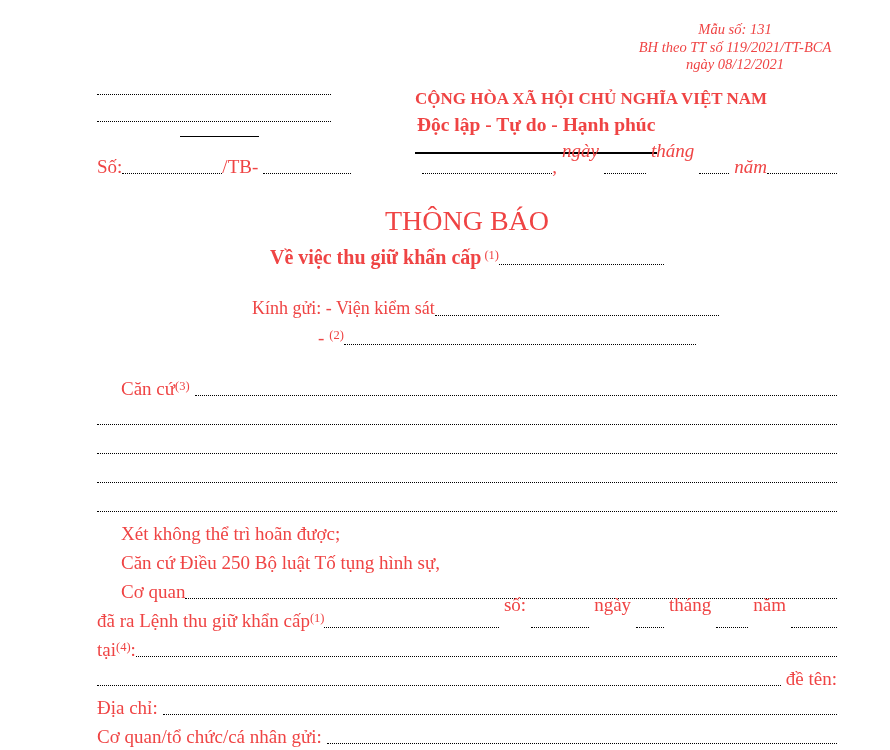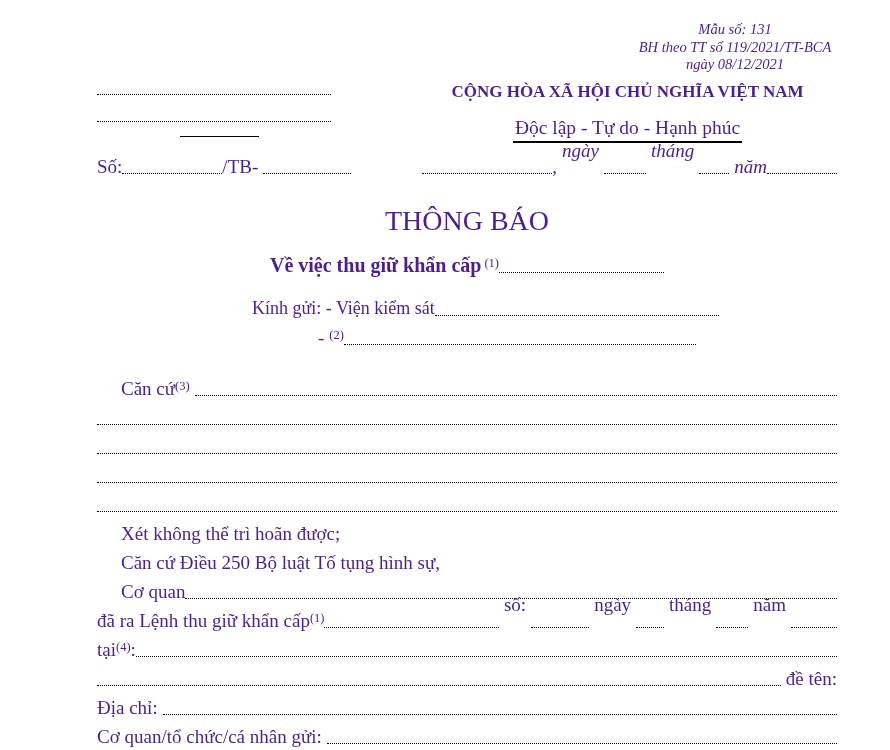--- a/index.html
+++ b/index.html
@@ -1,20 +1,20 @@
 <!DOCTYPE html>
 <html><head>
 <meta charset="utf-8">
 <style>
   html,body { margin:0; padding:0; background:#fff; }
   .page {
     position: relative;
     width: 890px; height: 750px;
     background: #ffffff;
-    color: #4c1d95;
+    color: #ef4444;
     font-family: "Liberation Serif", "DejaVu Serif", serif;
     font-size: 19px;
     overflow: hidden;
   }
   .abs { position: absolute; }
 
   
   .row { display: flex; height: 29px; line-height: 29px; white-space: pre; align-items: flex-end; }
   .fill {
     flex: 1 1 auto;
@@ -44,37 +44,37 @@
     font-style: italic; font-size: 14.5px; line-height: 17.5px;
   }
 
   
   .org-dot { border-bottom: 1.6px dotted #000; height: 0; }
   .org-dot1 { top: 94px; left: 97px; width: 234px; }
   .org-dot2 { top: 121px; left: 97px; width: 234px; }
   .org-rule { top: 136px; left: 180px; width: 79px; border-bottom: 1.8px solid #000; height: 0; }
 
   
-  .national { top: 81px; left: 415px; width: 425px; text-align: center; }
+  .national { top: 88px; left: 415px; width: 425px; }
   .nat1 { font-weight: bold; font-size: 17px; line-height: 22px; }
   .nat2 {
-    display: inline-block; margin-top: 13px;
-    font-weight: normal; font-size: 19.5px; line-height: 23px;
-    border-bottom: 2px solid #000; padding: 0 2px 2px 2px;
+    display: inline-block; margin-top: 3px;
+    font-weight: bold; font-size: 19.5px; line-height: 23px;
+    border-bottom: 2px solid #000; padding: 0 2px 16px 2px;
   }
 
   
   .numrow { top: 152px; left: 97px; right: 53px; }
 
   
   .doc-title {
     top: 206px; left: 97px; right: 53px;
     text-align: center; font-weight: normal; font-size: 28px; line-height: 29px;
   }
-  .subtitle { top: 251px; left: 97px; right: 53px; justify-content: center; }
+  .subtitle { top: 243px; left: 97px; right: 53px; justify-content: center; }
   .subtitle .sub-b { font-weight: bold; font-size: 20px; }
   .subtitle sup { font-weight: normal; margin-left: 3px; }
 
   
   .kinh1 { top: 294px; left: 233px; width: 467px; font-size: 18px; margin-left: 19px; }
   .kinh2 { top: 323px; left: 318px; width: 378px; }
   .kinh2 sup { margin-left: 5px; }
 
   
   .bodyblock { position: absolute; top: 374px; left: 97px; right: 53px; }

